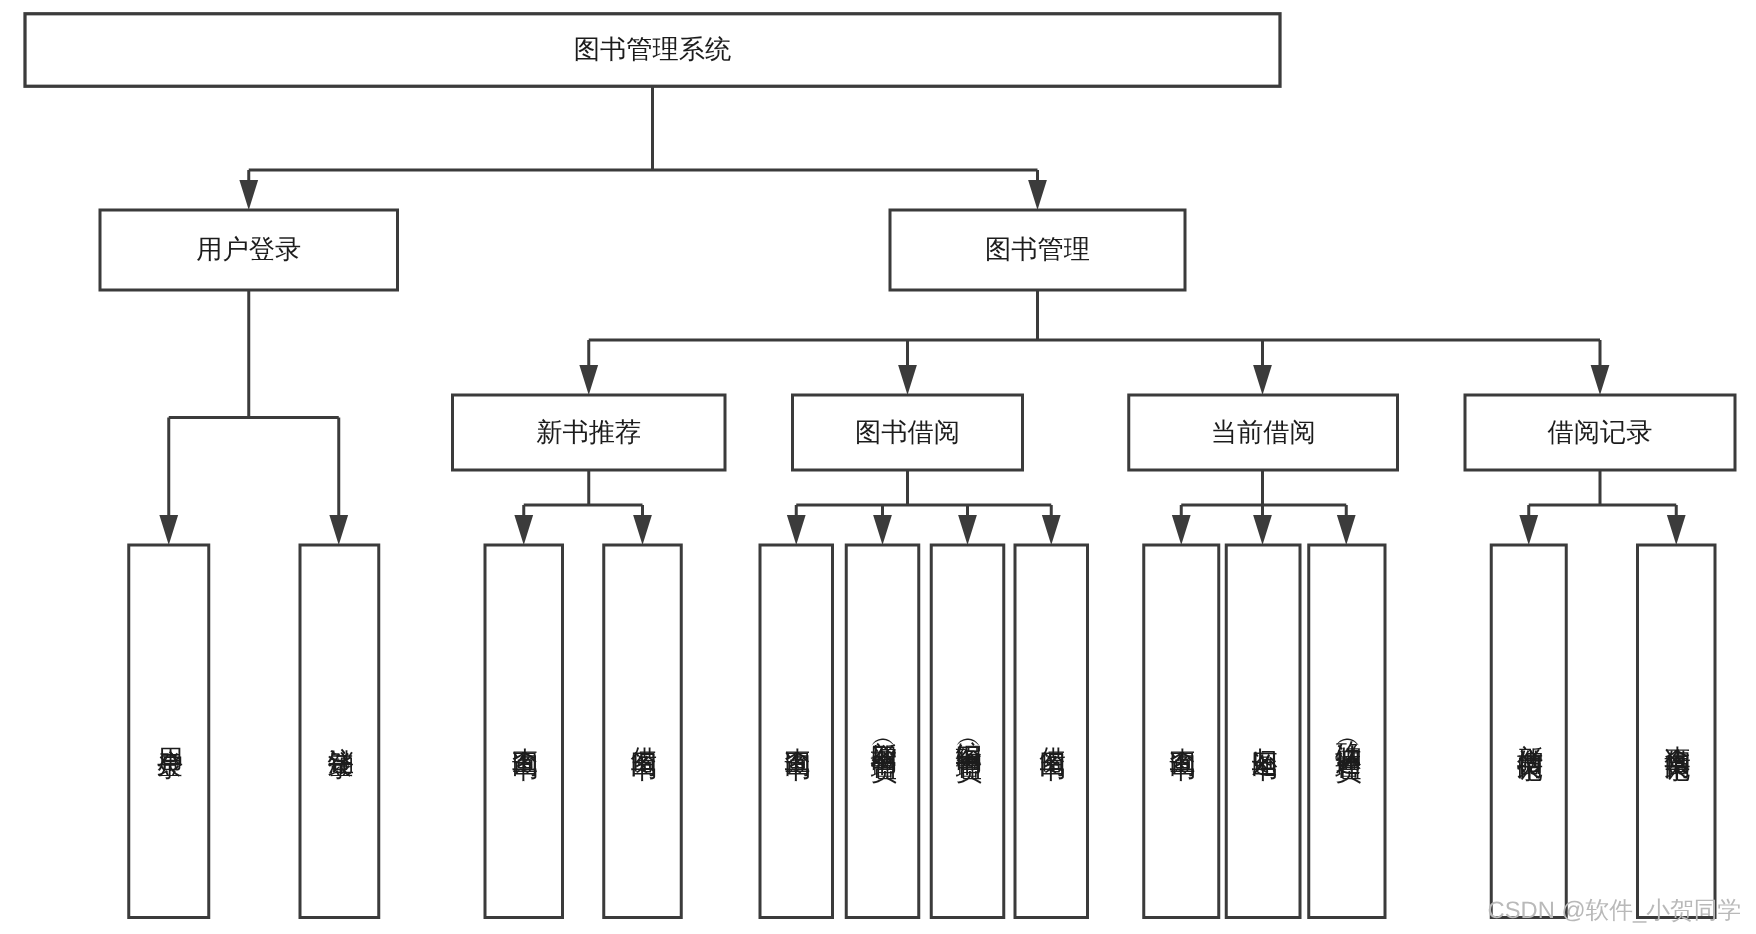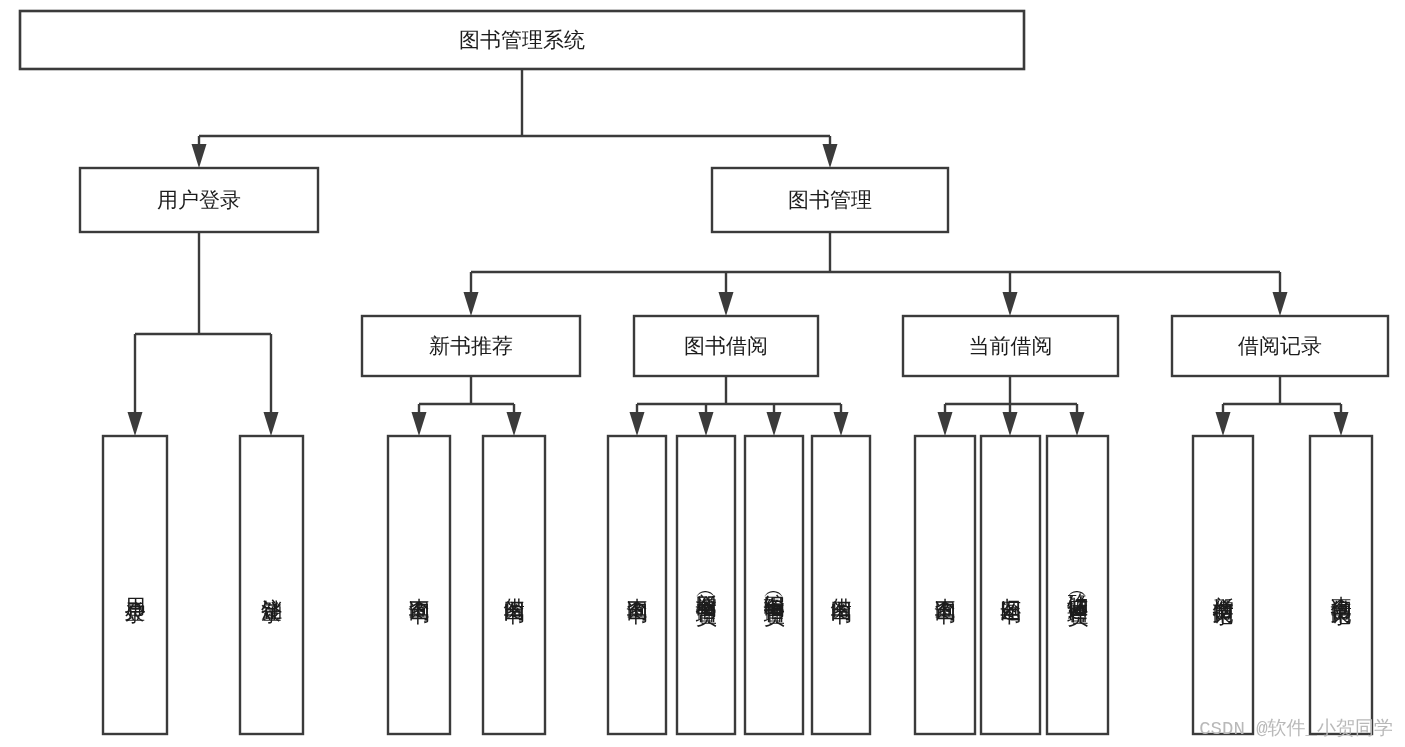--- a/index.html
+++ b/index.html
@@ -66,21 +66,21 @@
     font-family: "Liberation Sans", "DejaVu Sans", sans-serif;
     font-size: 21px;
     line-height: 1.06;
     letter-spacing: 2px;
     color: #1c1c1c;
   }
   #watermark {
     position: absolute;
     right: 12px;
     bottom: 6px;
-    font-family: Liberation Mono, monospace;
+    font-family: Liberation Sans, sans-serif;
     font-size: 19px;
     color: #b9b9b9;
     white-space: nowrap;
     pointer-events: none;
   }
 </style>
 </head>
 <body>
 
 <div id="diagram-root">

